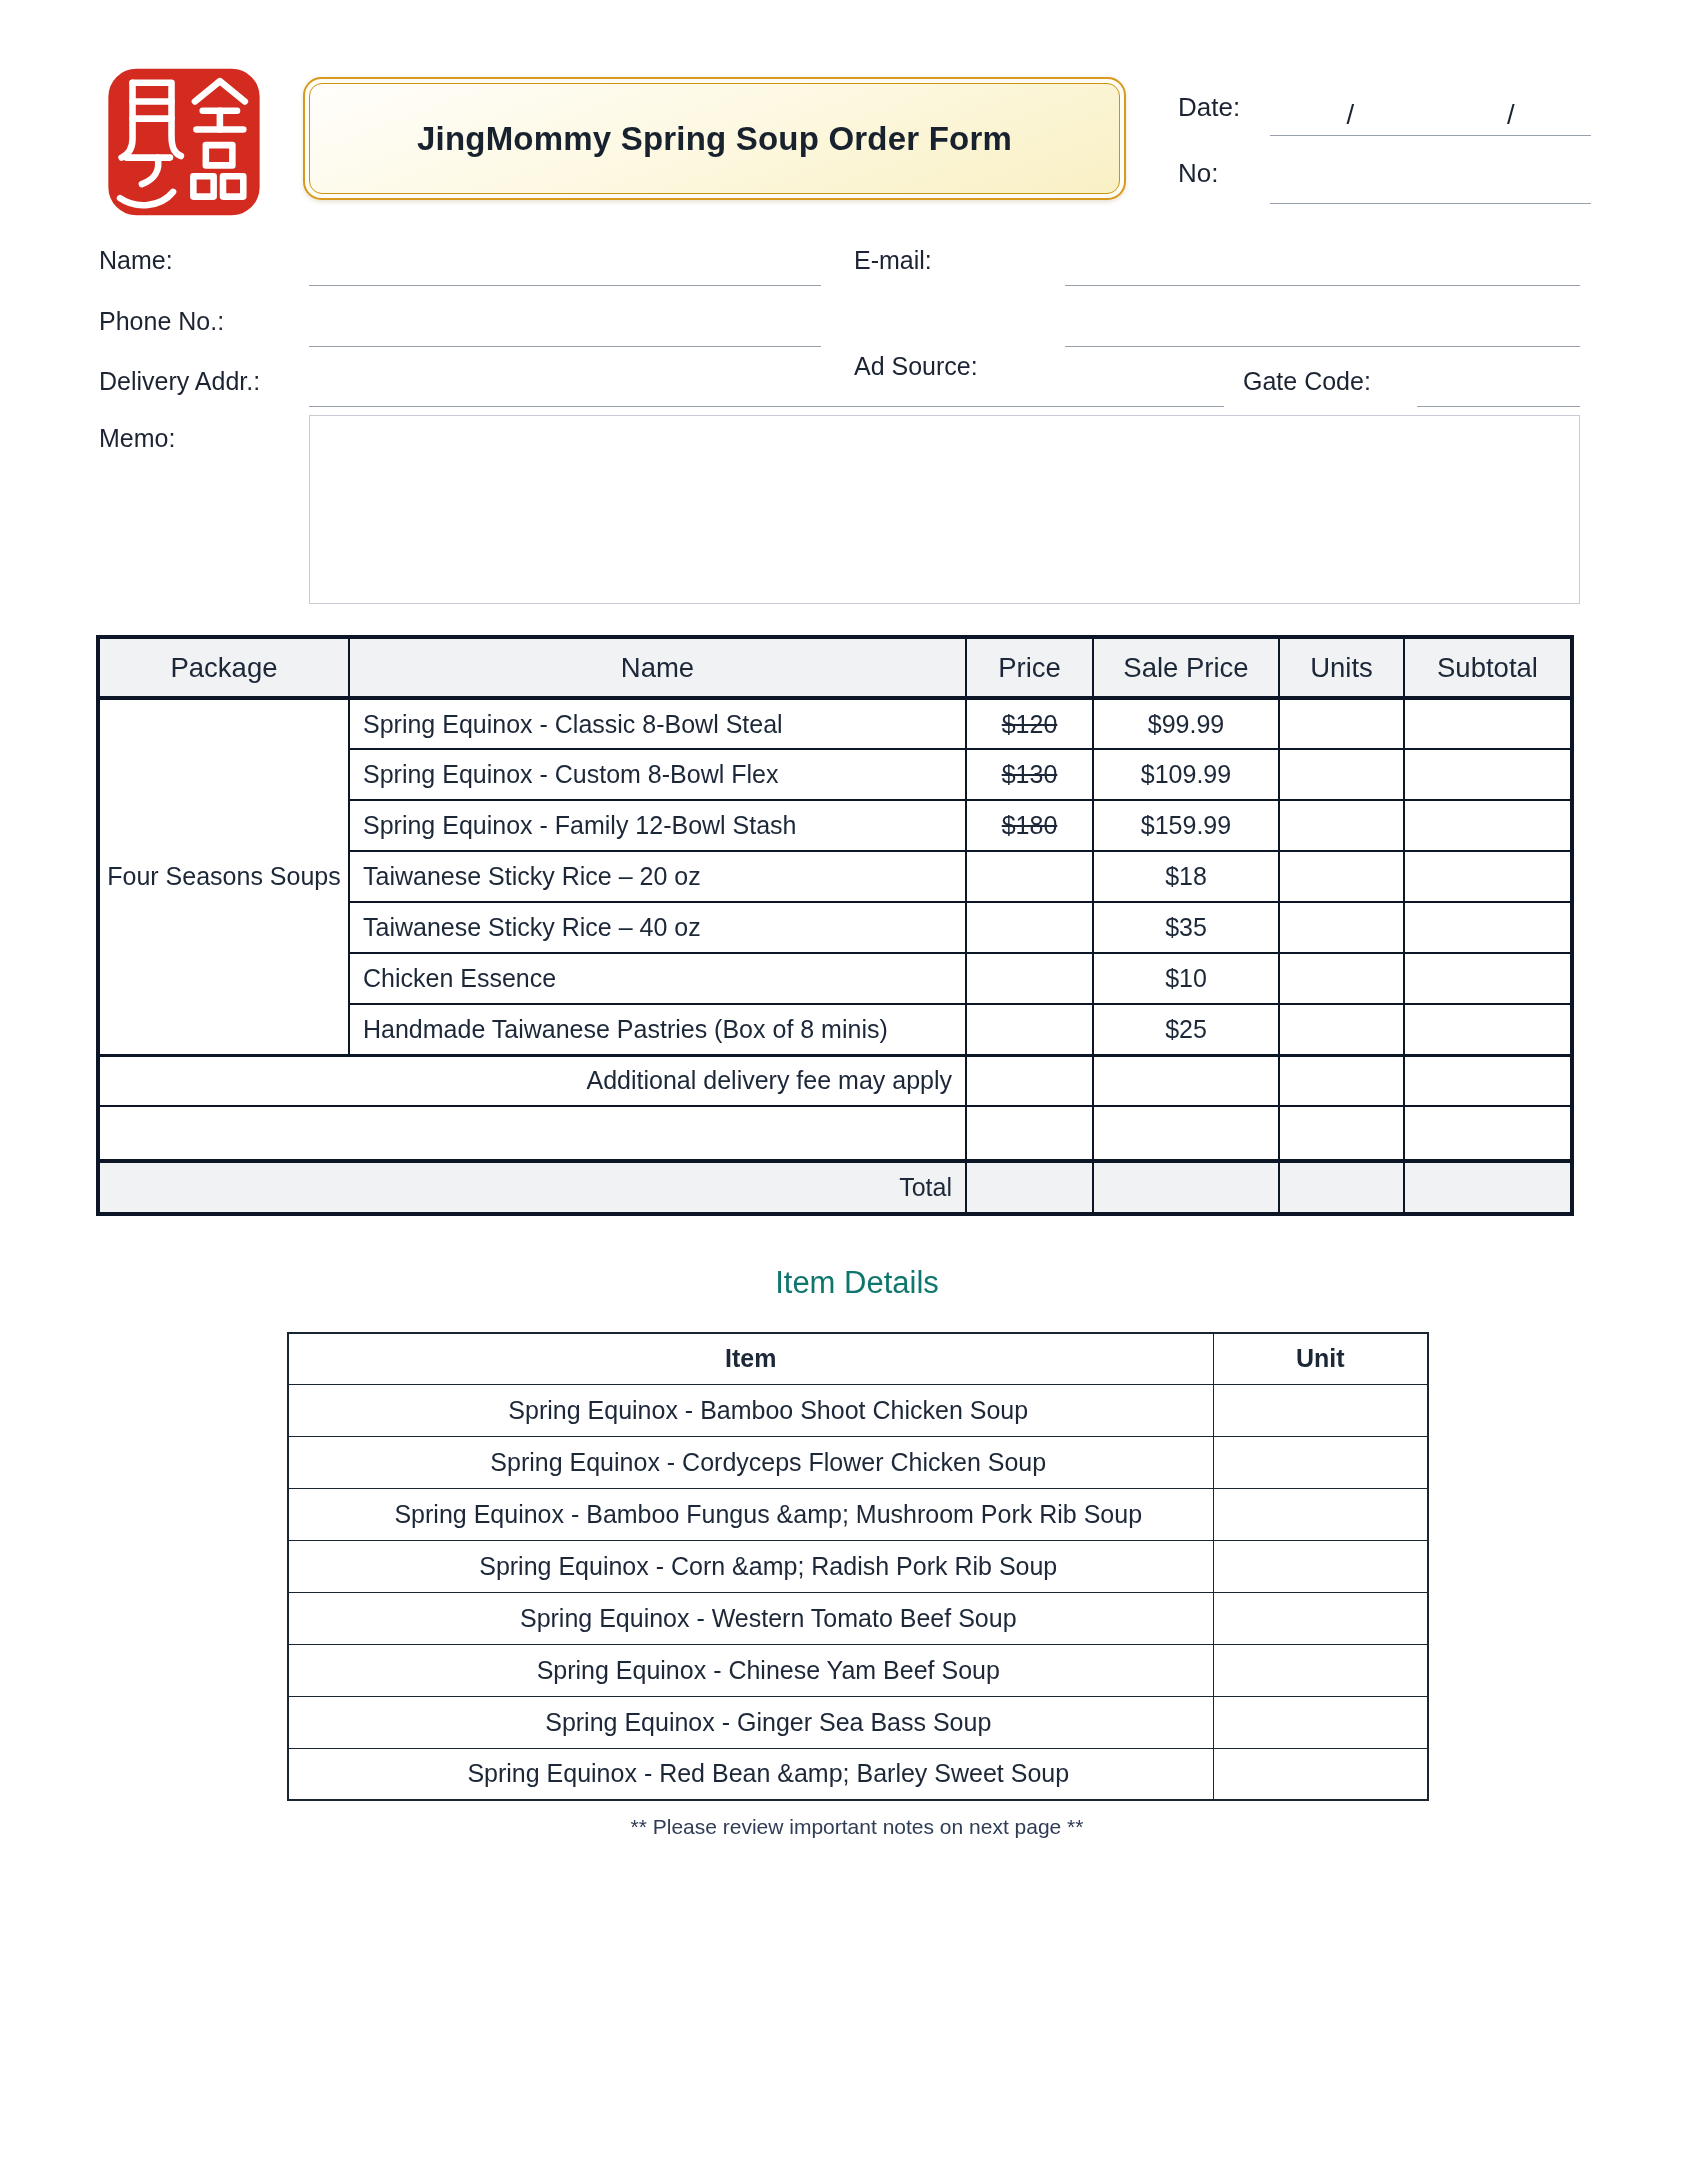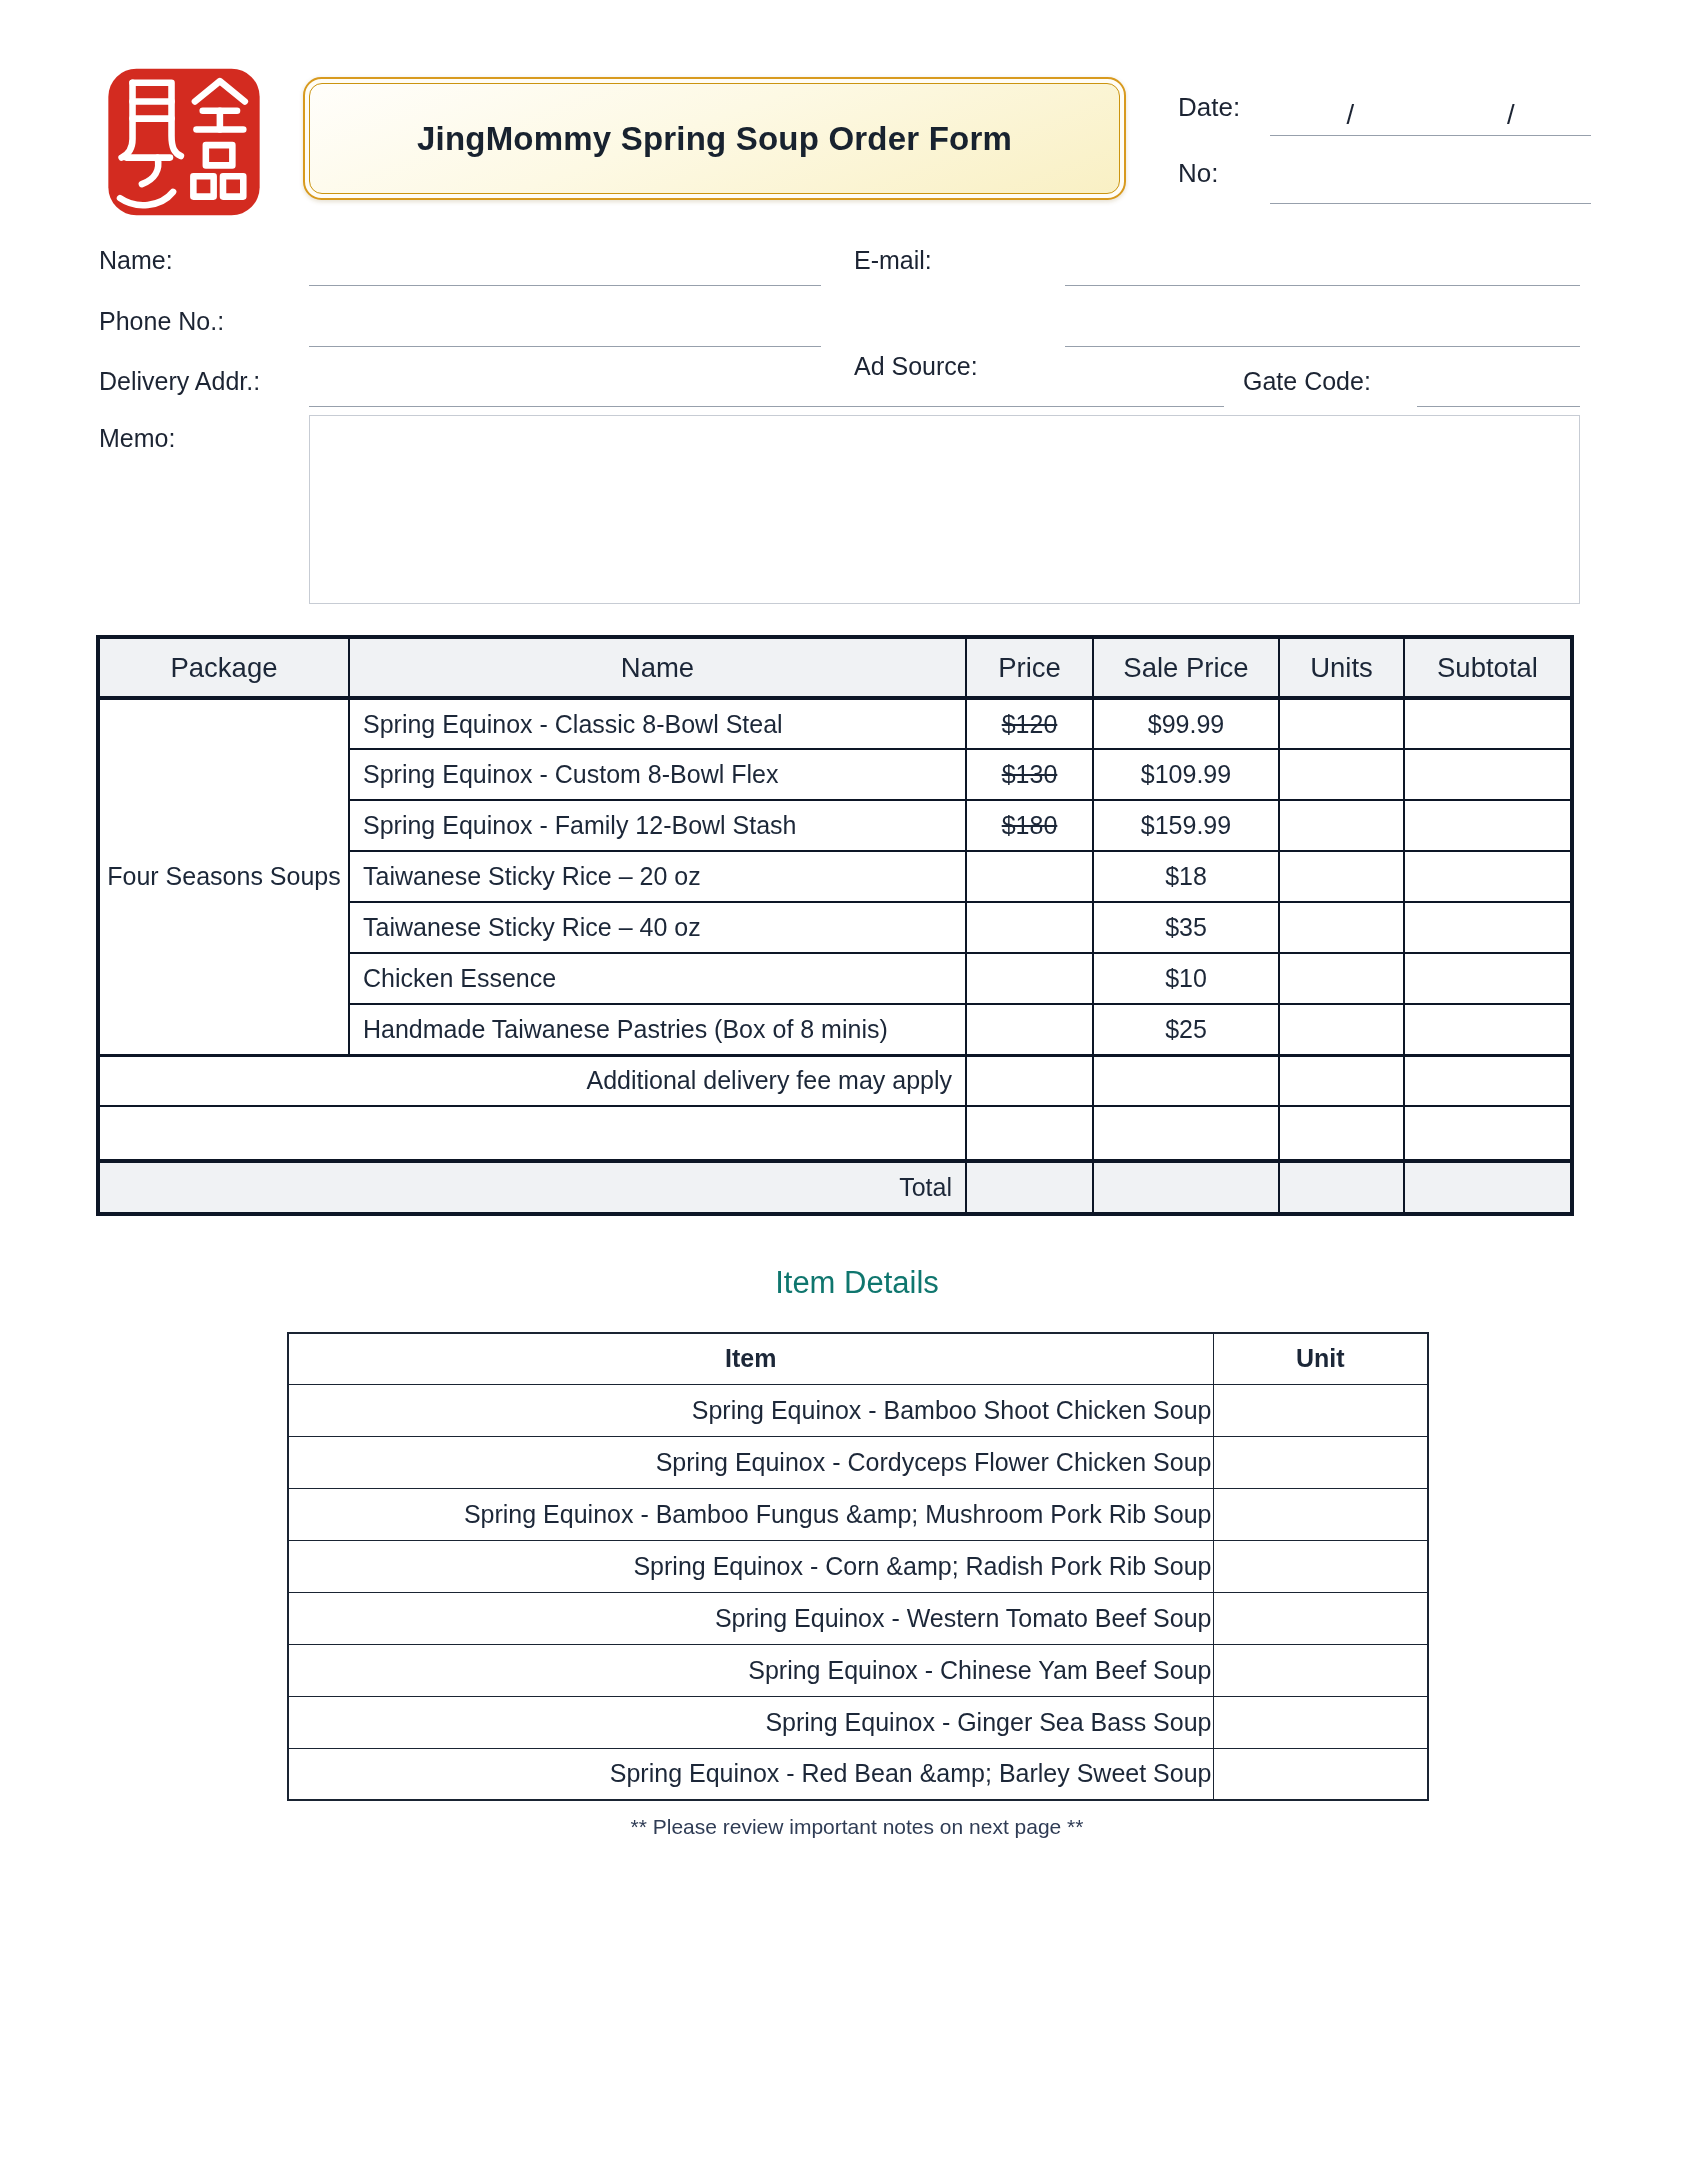--- a/index.html
+++ b/index.html
@@ -94,21 +94,21 @@
   .items-wrap { left: 287px; top: 1332px; }
   table.items {
     border-collapse: collapse; table-layout: fixed; width: 1140px;
     border: 2.8px solid #1a2433;
   }
   table.items th, table.items td {
     border: 1.8px solid #1a2433; font-size: 25px; color: #1c2738;
     overflow: hidden; white-space: nowrap;
   }
   table.items th { height: 51px; font-weight: 700; text-align: center; }
-  table.items td.itm { height: 52px; text-align: right; padding-left: 36px; font-weight: 400; }
+  table.items td.itm { height: 52px; text-align: center; padding-left: 36px; font-weight: 400; }
 
   .footer-note {
     left: 287px; top: 1815px; width: 1140px; text-align: center;
     font-size: 21px; font-weight: 400; color: #2f3c55;
   }
 </style>
 </head>
 <body>
 
 <div class="page">

